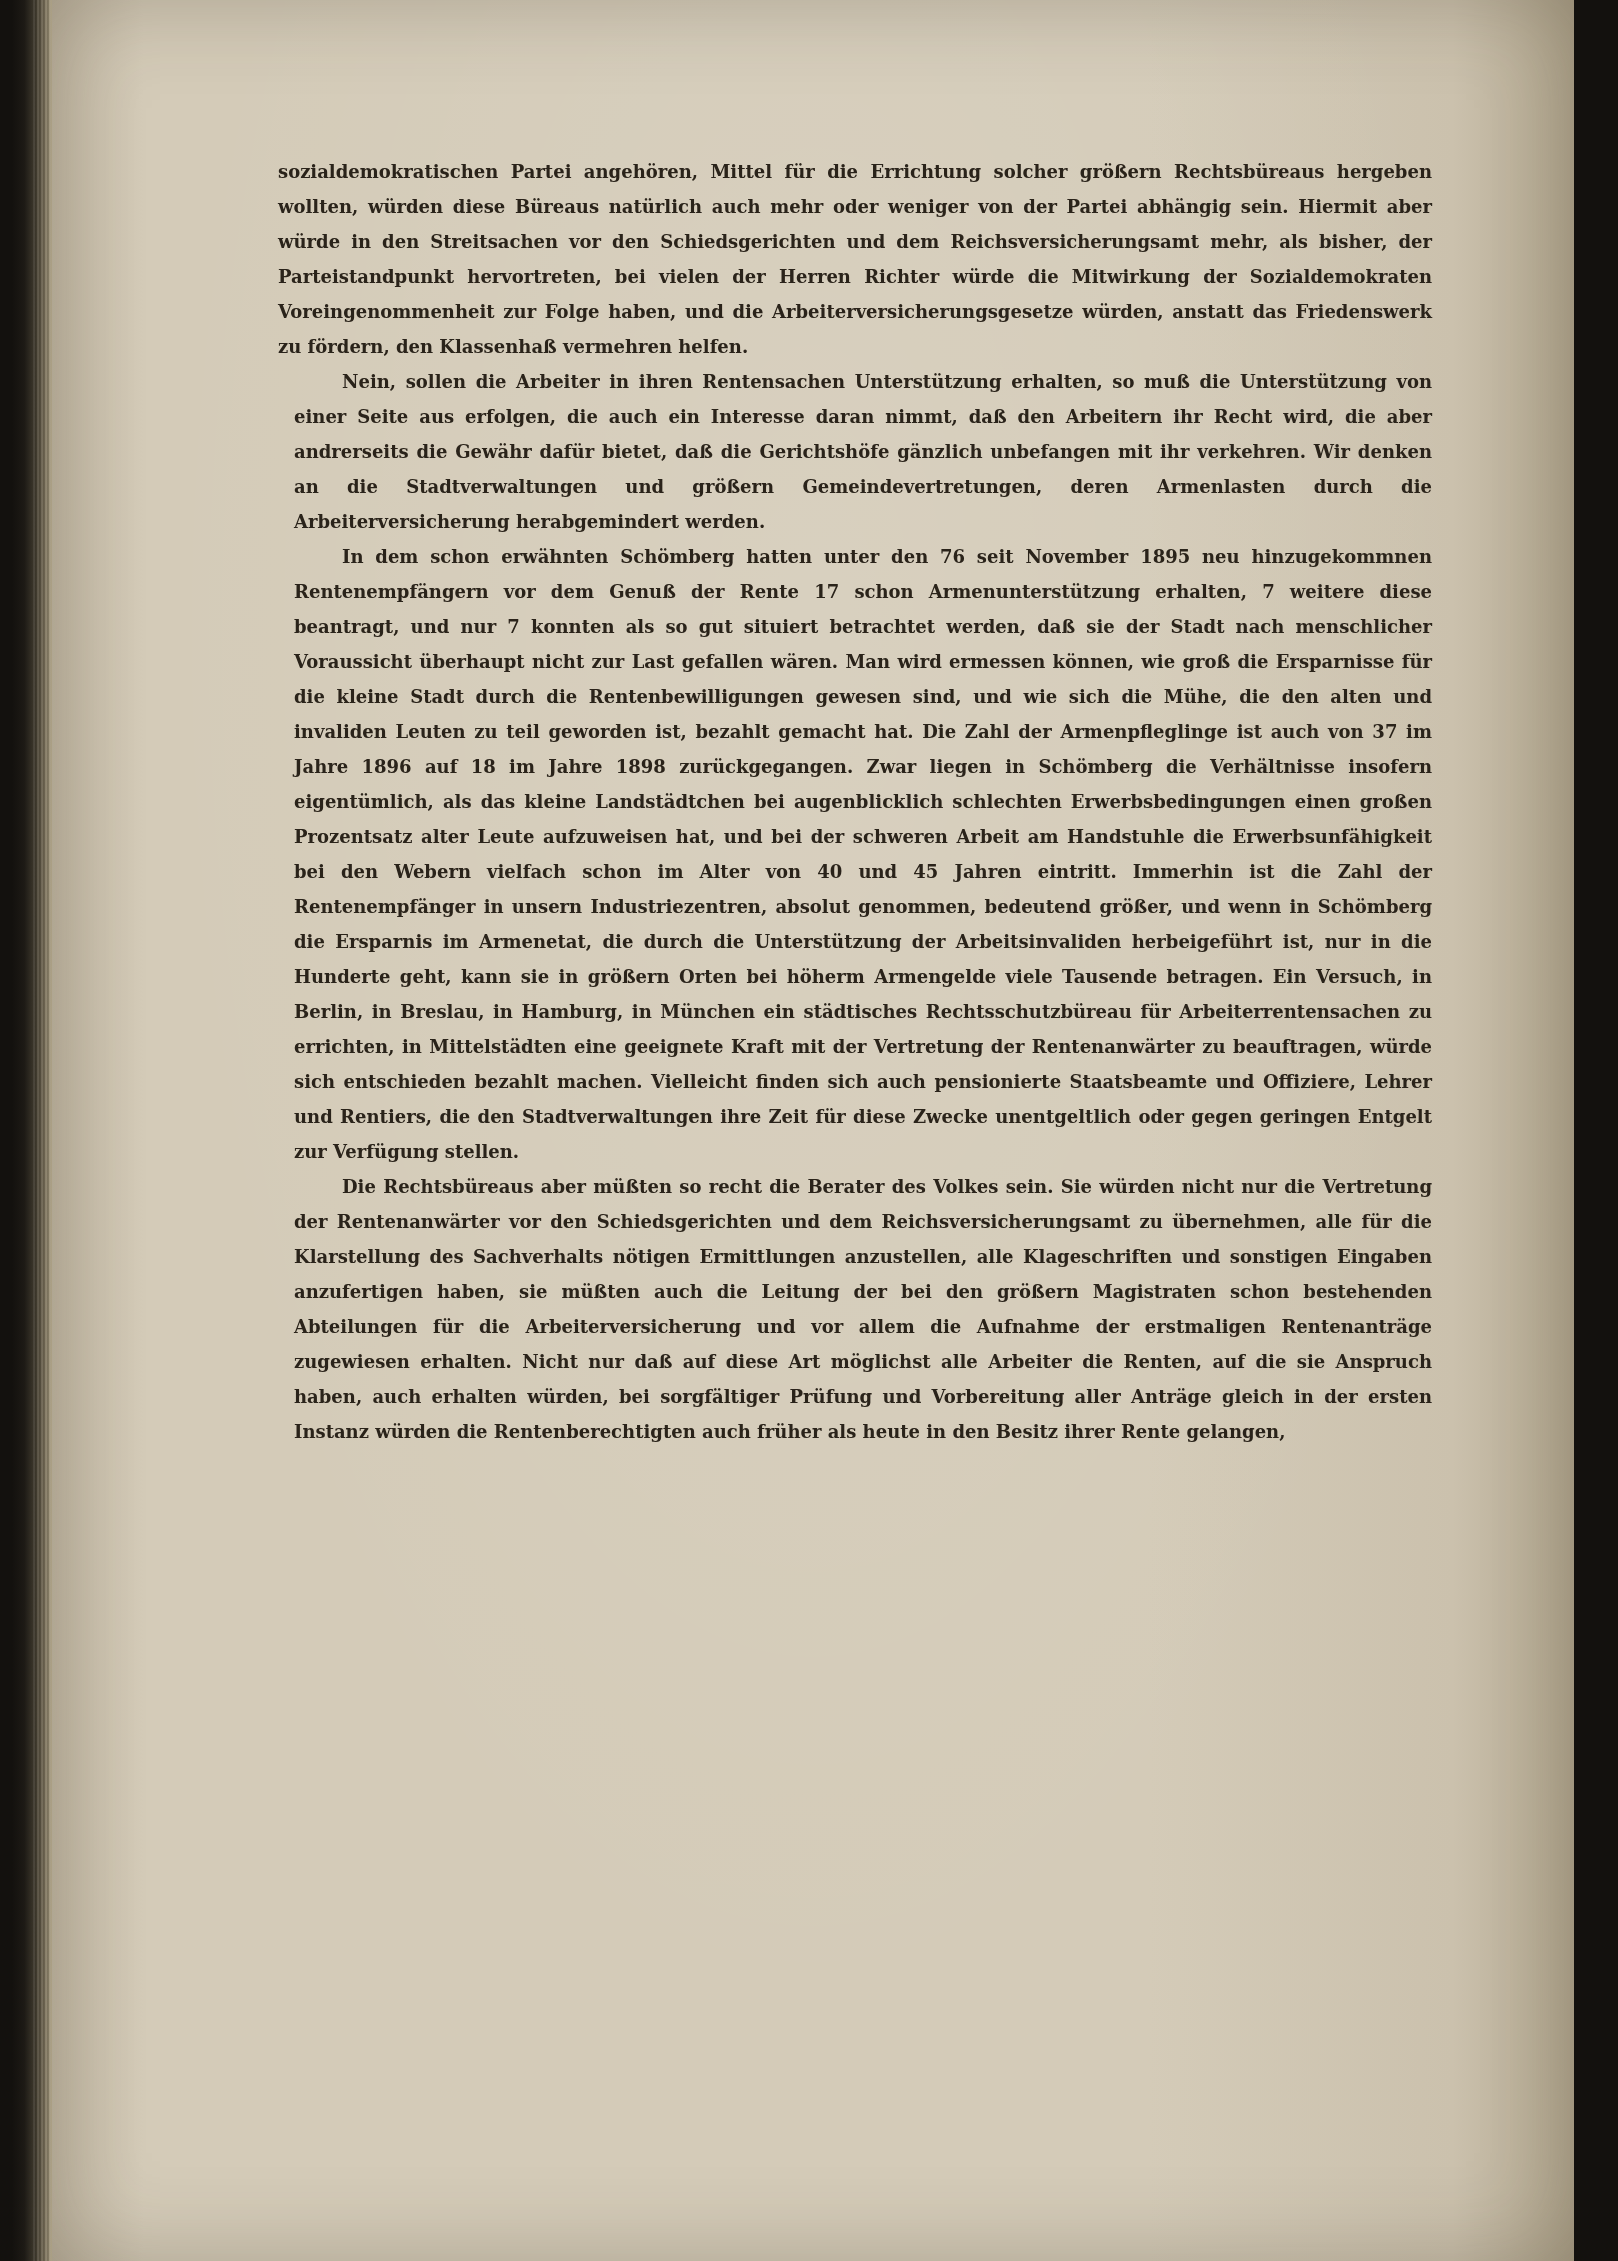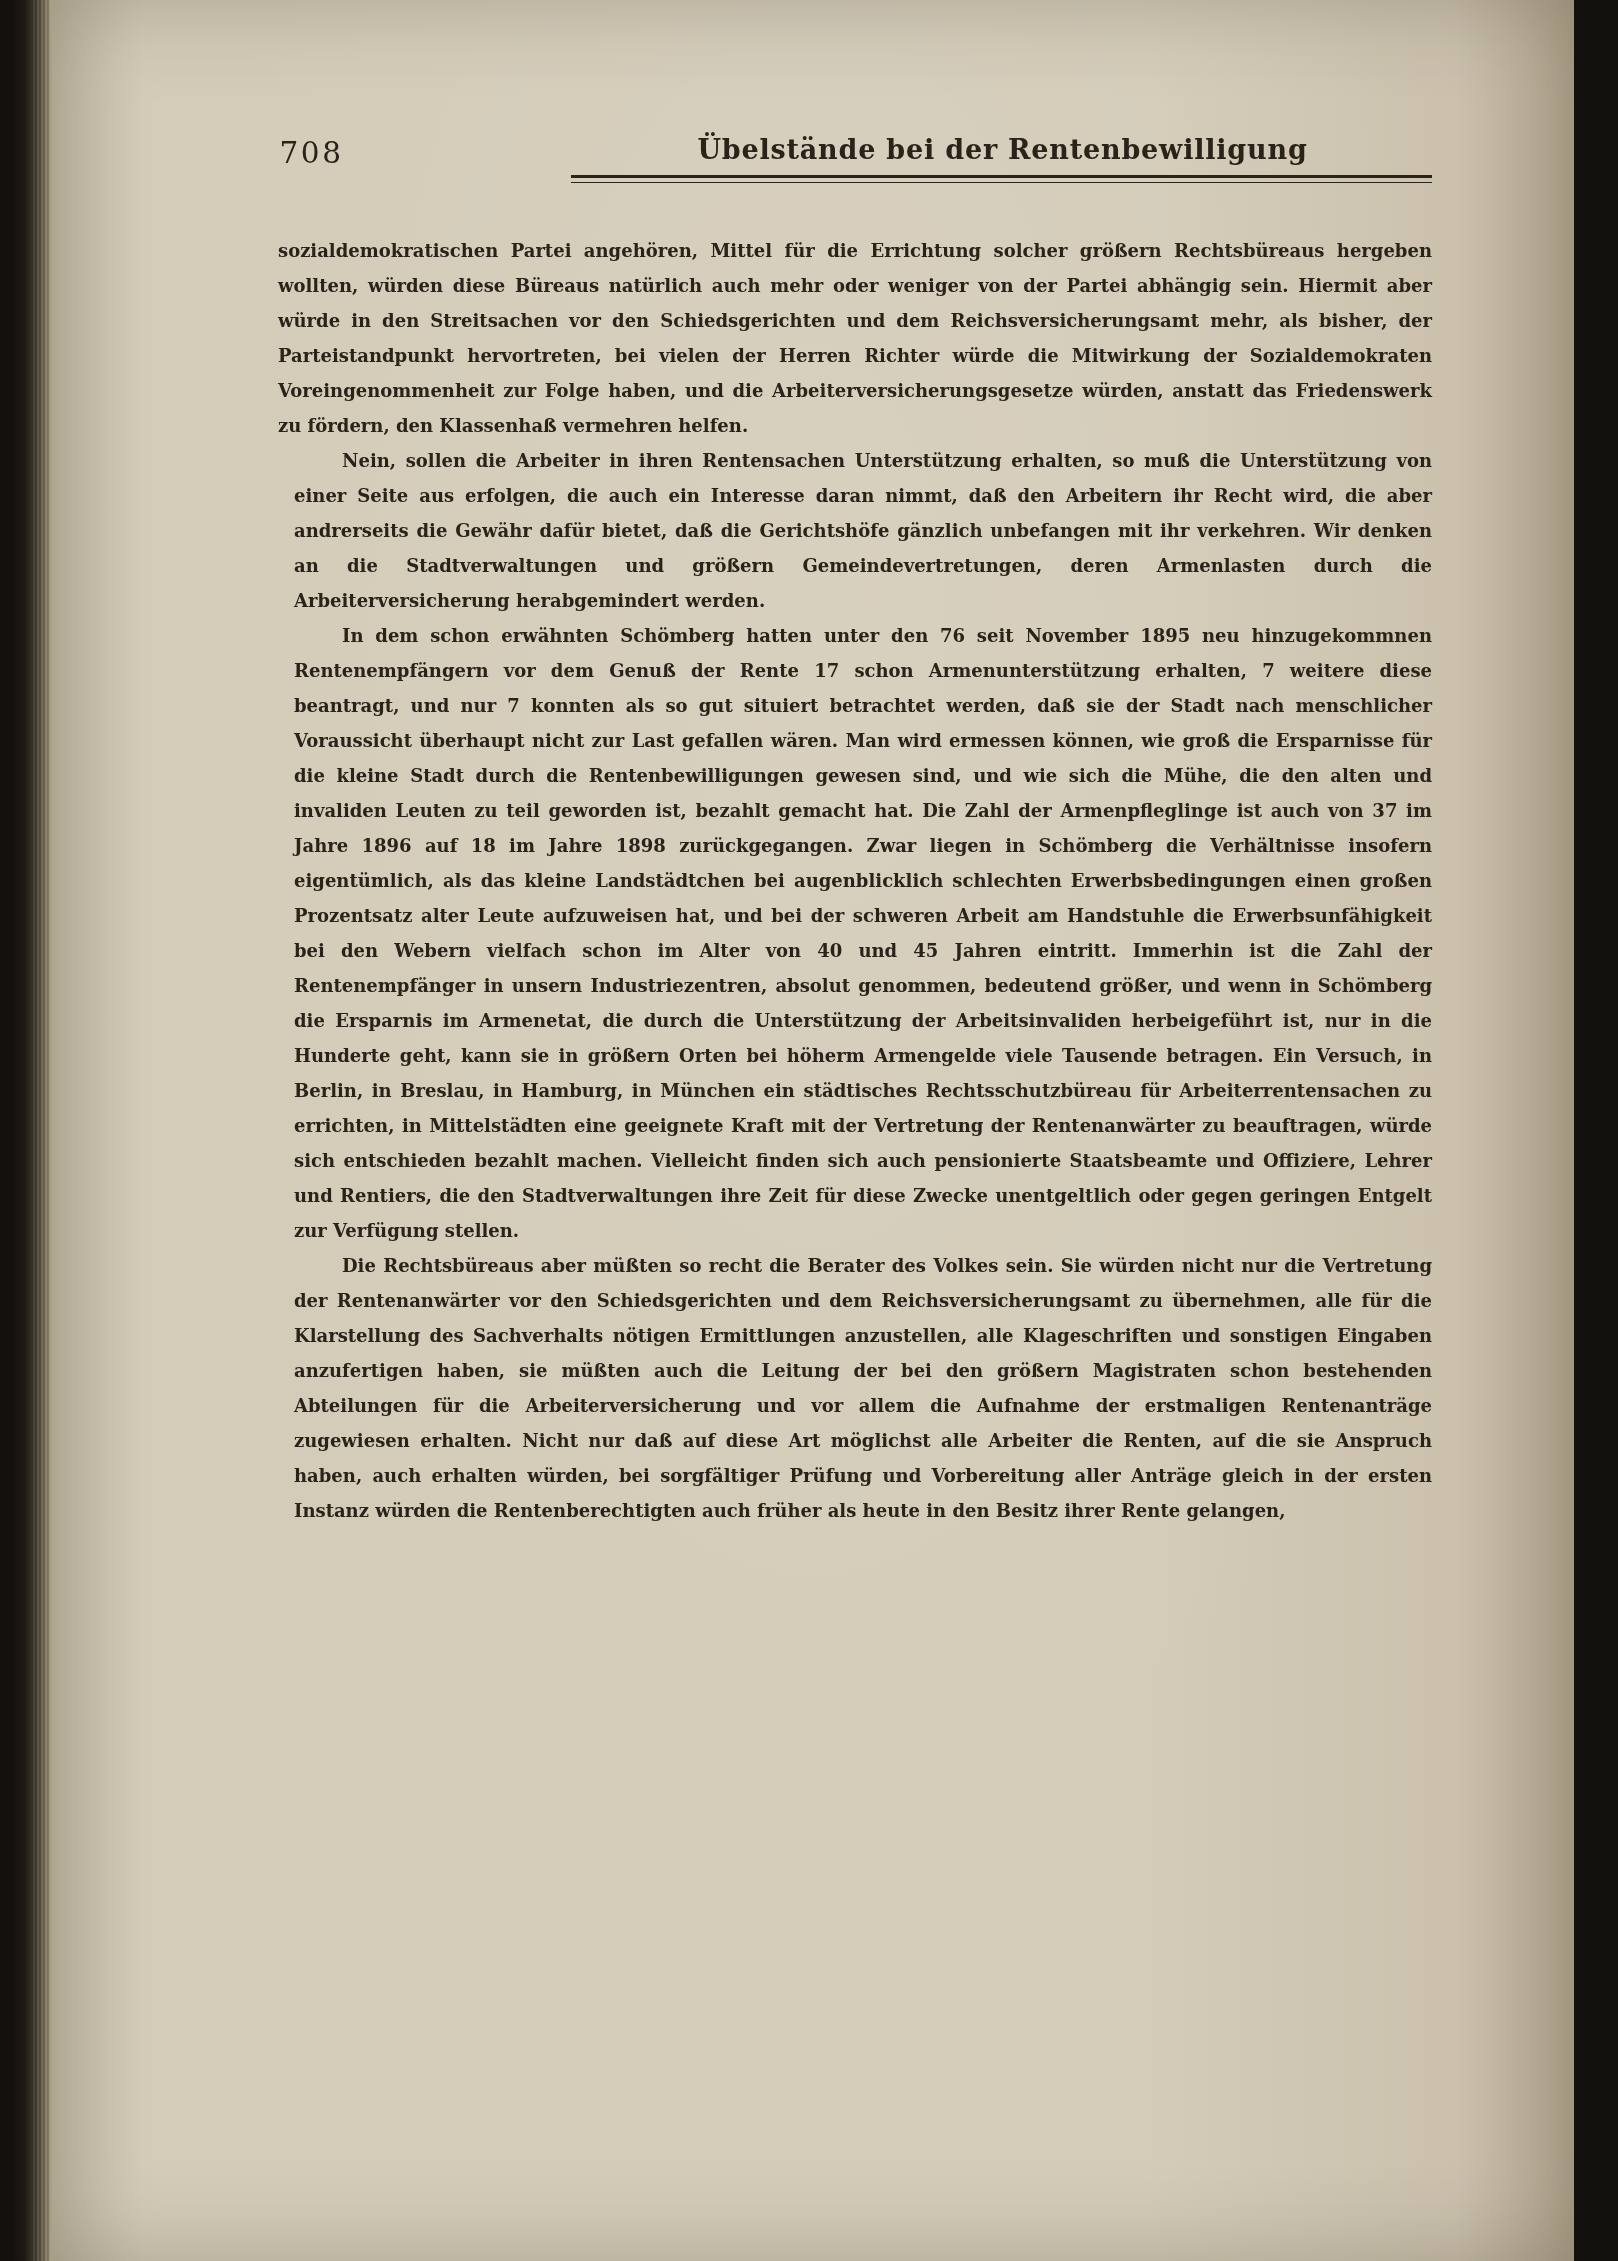--- a/index.html
+++ b/index.html
@@ -69,25 +69,20 @@
 <body>
 
 <div class="scene">
   <div class="edge-stack"></div>
   <div class="edge-lines"></div>
   <div class="corner-sliver"></div>
 
   <div class="paper">
     <div class="text-block">
 
-      <div class="header">
-        <span class="page-number">708</span>
-        <span class="header-title">Übelstände bei der Rentenbewilligung</span>
-        <div class="header-rule"></div>
-      </div>
 
       <div class="body-text">
           <p class="para">sozialdemokratischen Partei angehören, Mittel für die Errichtung solcher größern Rechtsbüreaus hergeben wollten, würden diese Büreaus natürlich auch mehr oder weniger von der Partei abhängig sein. Hiermit aber würde in den Streitsachen vor den Schiedsgerichten und dem Reichsversicherungsamt mehr, als bisher, der Parteistandpunkt hervortreten, bei vielen der Herren Richter würde die Mitwirkung der Sozialdemokraten Voreingenommenheit zur Folge haben, und die Arbeiterversicherungsgesetze würden, anstatt das Friedenswerk zu fördern, den Klassenhaß vermehren helfen.</p>
           <p class="para indent">Nein, sollen die Arbeiter in ihren Rentensachen Unterstützung erhalten, so muß die Unterstützung von einer Seite aus erfolgen, die auch ein Interesse daran nimmt, daß den Arbeitern ihr Recht wird, die aber andrerseits die Gewähr dafür bietet, daß die Gerichtshöfe gänzlich unbefangen mit ihr verkehren. Wir denken an die Stadtverwaltungen und größern Gemeindevertretungen, deren Armenlasten durch die Arbeiterversicherung herabgemindert werden.</p>
           <p class="para indent">In dem schon erwähnten Schömberg hatten unter den 76 seit November 1895 neu hinzugekommnen Rentenempfängern vor dem Genuß der Rente 17 schon Armenunterstützung erhalten, 7 weitere diese beantragt, und nur 7 konnten als so gut situiert betrachtet werden, daß sie der Stadt nach menschlicher Voraussicht überhaupt nicht zur Last gefallen wären. Man wird ermessen können, wie groß die Ersparnisse für die kleine Stadt durch die Rentenbewilligungen gewesen sind, und wie sich die Mühe, die den alten und invaliden Leuten zu teil geworden ist, bezahlt gemacht hat. Die Zahl der Armenpfleglinge ist auch von 37 im Jahre 1896 auf 18 im Jahre 1898 zurückgegangen. Zwar liegen in Schömberg die Verhältnisse insofern eigentümlich, als das kleine Landstädtchen bei augenblicklich schlechten Erwerbsbedingungen einen großen Prozentsatz alter Leute aufzuweisen hat, und bei der schweren Arbeit am Handstuhle die Erwerbsunfähigkeit bei den Webern vielfach schon im Alter von 40 und 45 Jahren eintritt. Immerhin ist die Zahl der Rentenempfänger in unsern Industriezentren, absolut genommen, bedeutend größer, und wenn in Schömberg die Ersparnis im Armenetat, die durch die Unterstützung der Arbeitsinvaliden herbeigeführt ist, nur in die Hunderte geht, kann sie in größern Orten bei höherm Armengelde viele Tausende betragen. Ein Versuch, in Berlin, in Breslau, in Hamburg, in München ein städtisches Rechtsschutzbüreau für Arbeiterrentensachen zu errichten, in Mittelstädten eine geeignete Kraft mit der Vertretung der Rentenanwärter zu beauftragen, würde sich entschieden bezahlt machen. Vielleicht finden sich auch pensionierte Staatsbeamte und Offiziere, Lehrer und Rentiers, die den Stadtverwaltungen ihre Zeit für diese Zwecke unentgeltlich oder gegen geringen Entgelt zur Verfügung stellen.</p>
           <p class="para indent">Die Rechtsbüreaus aber müßten so recht die Berater des Volkes sein. Sie würden nicht nur die Vertretung der Rentenanwärter vor den Schiedsgerichten und dem Reichsversicherungsamt zu übernehmen, alle für die Klarstellung des Sachverhalts nötigen Ermittlungen anzustellen, alle Klageschriften und sonstigen Eingaben anzufertigen haben, sie müßten auch die Leitung der bei den größern Magistraten schon bestehenden Abteilungen für die Arbeiterversicherung und vor allem die Aufnahme der erstmaligen Rentenanträge zugewiesen erhalten. Nicht nur daß auf diese Art möglichst alle Arbeiter die Renten, auf die sie Anspruch haben, auch erhalten würden, bei sorgfältiger Prüfung und Vorbereitung aller Anträge gleich in der ersten Instanz würden die Rentenberechtigten auch früher als heute in den Besitz ihrer Rente gelangen,</p>
         </div>
 
     </div>
   </div>

